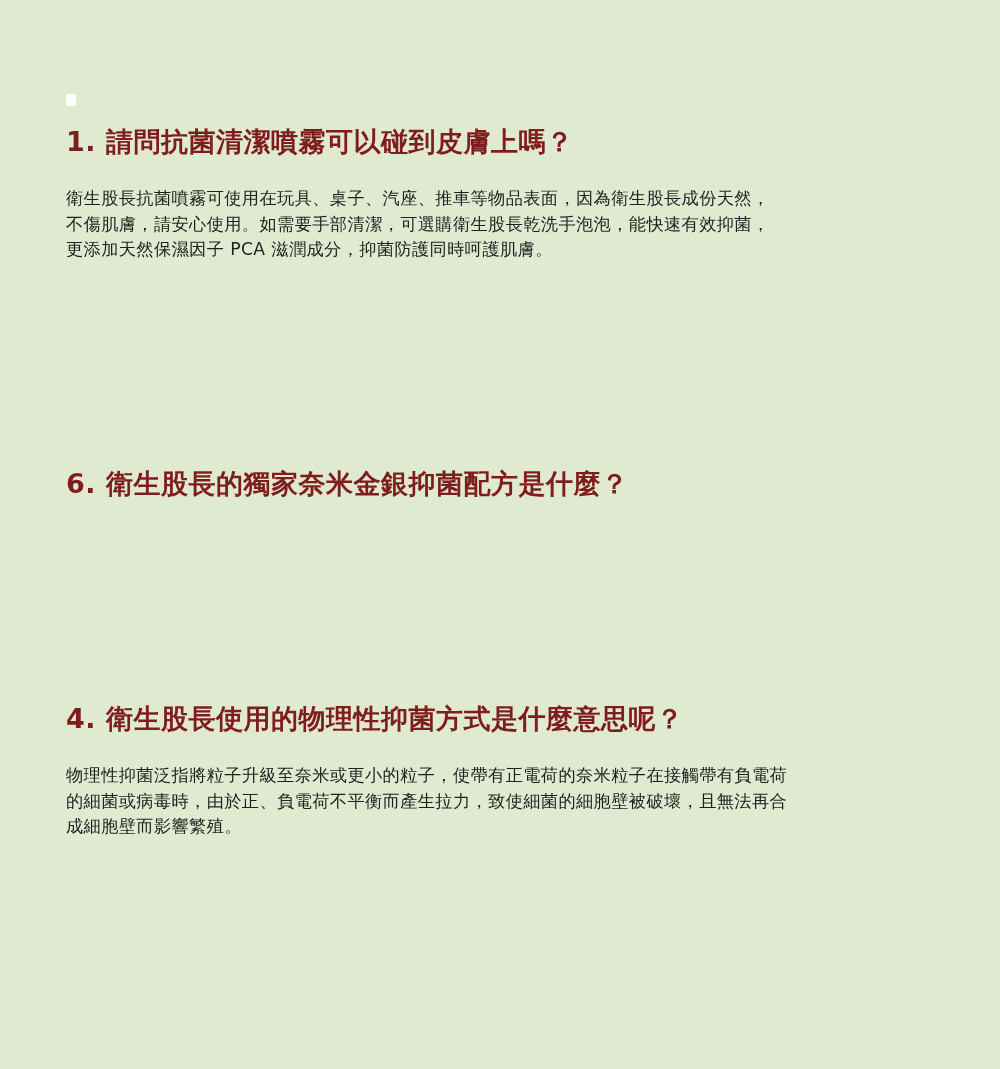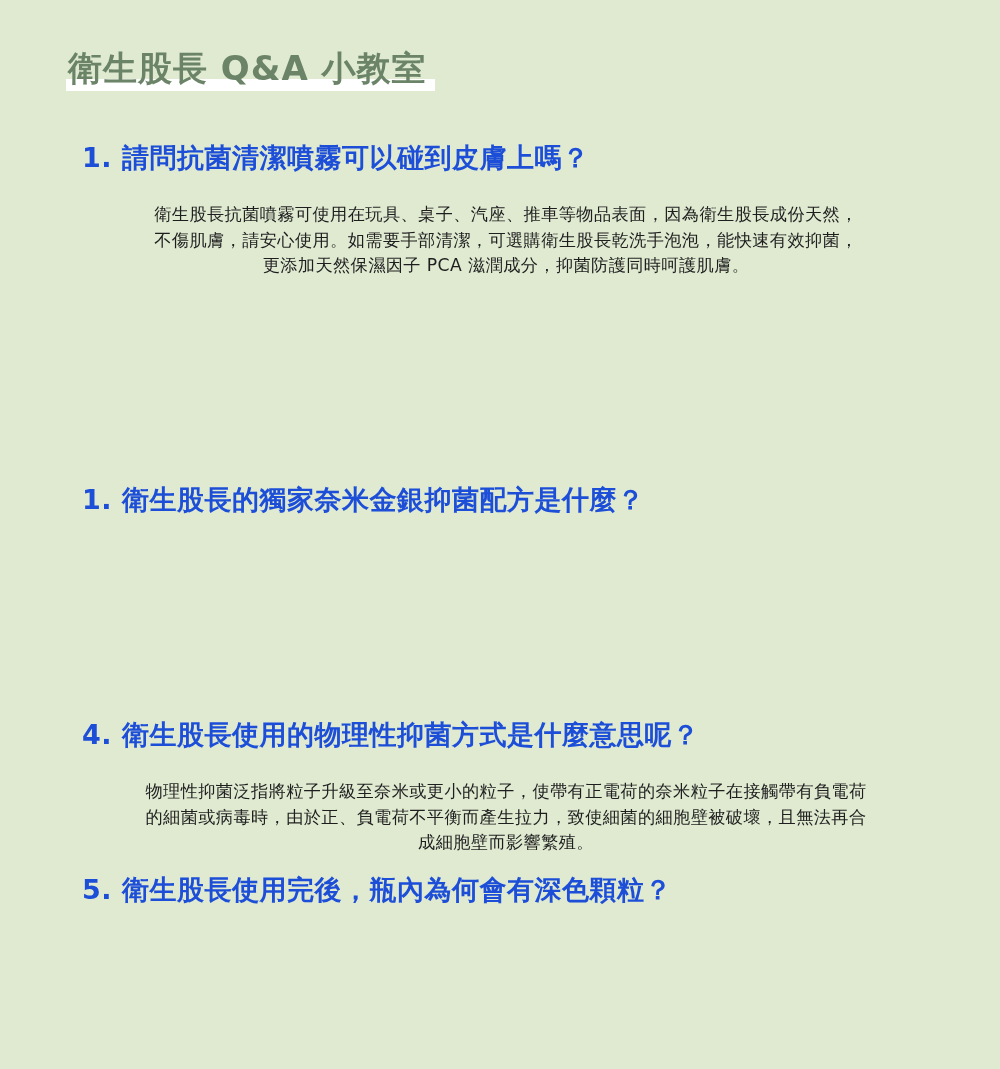--- a/index.html
+++ b/index.html
@@ -16,58 +16,56 @@
     font-size: 34px; font-weight: bold; color: #6b8468;
     letter-spacing: 1px; line-height: 44px; padding: 0 4px 0 2px;
     z-index: 1;
   }
   .title-hl {
     position: absolute; left: 0; right: -4px; top: 33px; height: 12px;
     background: #ffffff; z-index: 0;
   }
   .section { position: absolute; left: 66px; width: 880px; }
   .q {
-    font-size: 27px; font-weight: bold; color: #1d4ed8;
-    line-height: 36px; margin: 16px; letter-spacing: 0.5px;
+    font-size: 27px; font-weight: bold; color: #7f1d1d;
+    line-height: 36px; margin: 0; letter-spacing: 0.5px;
   }
   .a {
     margin-top: 26px; font-size: 17.2px; line-height: 25.5px;
-    color: #1e1e1e; white-space: pre-line; letter-spacing: 0.4px; text-align: center;
+    color: #1e1e1e; white-space: pre-line; letter-spacing: 0.4px;
   }
 </style>
 </head>
 <body>
 
 <div class="page">
 
   <div class="title-wrap">
     <div class="title">
       <span class="title-hl"></span>
-      <span style="position:relative;z-index:1">衛生股長 Q&amp;A 小教室</span>
     </div>
   </div>
 
   <div class="section" style="top:124px">
     <h2 class="q">1. 請問抗菌清潔噴霧可以碰到皮膚上嗎？</h2>
     <div class="a">衛生股長抗菌噴霧可使用在玩具、桌子、汽座、推車等物品表面，因為衛生股長成份天然，
 不傷肌膚，請安心使用。如需要手部清潔，可選購衛生股長乾洗手泡泡，能快速有效抑菌，
 更添加天然保濕因子 PCA 滋潤成分，抑菌防護同時呵護肌膚。</div>
   </div>
 
   <div class="section" style="top:283px">
   </div>
 
   <div class="section" style="top:466px">
-    <h2 class="q">1. 衛生股長的獨家奈米金銀抑菌配方是什麼？</h2>
+    <h2 class="q">6. 衛生股長的獨家奈米金銀抑菌配方是什麼？</h2>
   </div>
 
   <div class="section" style="top:701px">
     <h2 class="q">4. 衛生股長使用的物理性抑菌方式是什麼意思呢？</h2>
     <div class="a">物理性抑菌泛指將粒子升級至奈米或更小的粒子，使帶有正電荷的奈米粒子在接觸帶有負電荷
 的細菌或病毒時，由於正、負電荷不平衡而產生拉力，致使細菌的細胞壁被破壞，且無法再合
 成細胞壁而影響繁殖。</div>
   </div>
 
   <div class="section" style="top:856px">
-    <h2 class="q">5. 衛生股長使用完後，瓶內為何會有深色顆粒？</h2>
   </div>
 
 </div>
 
 </body></html>

